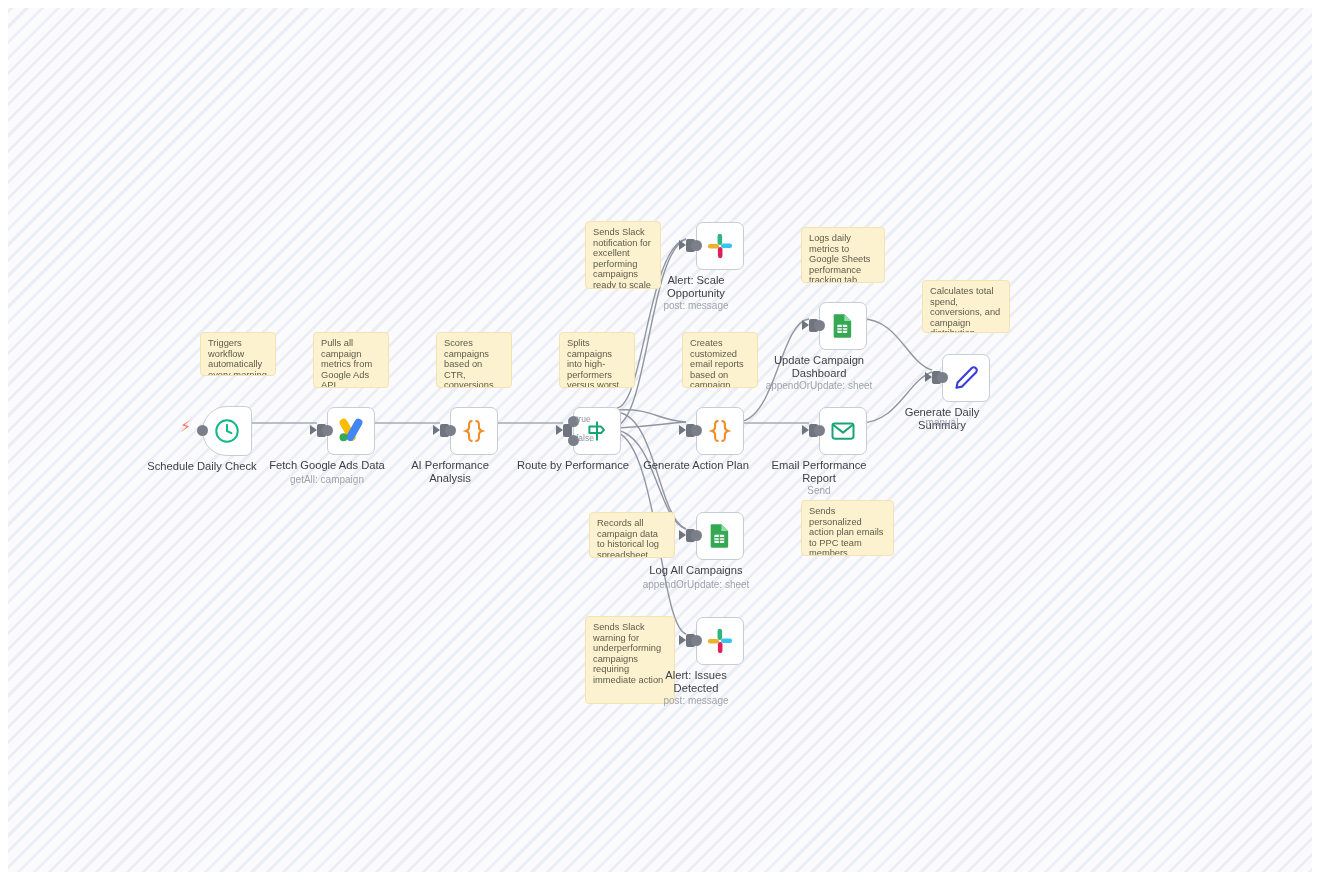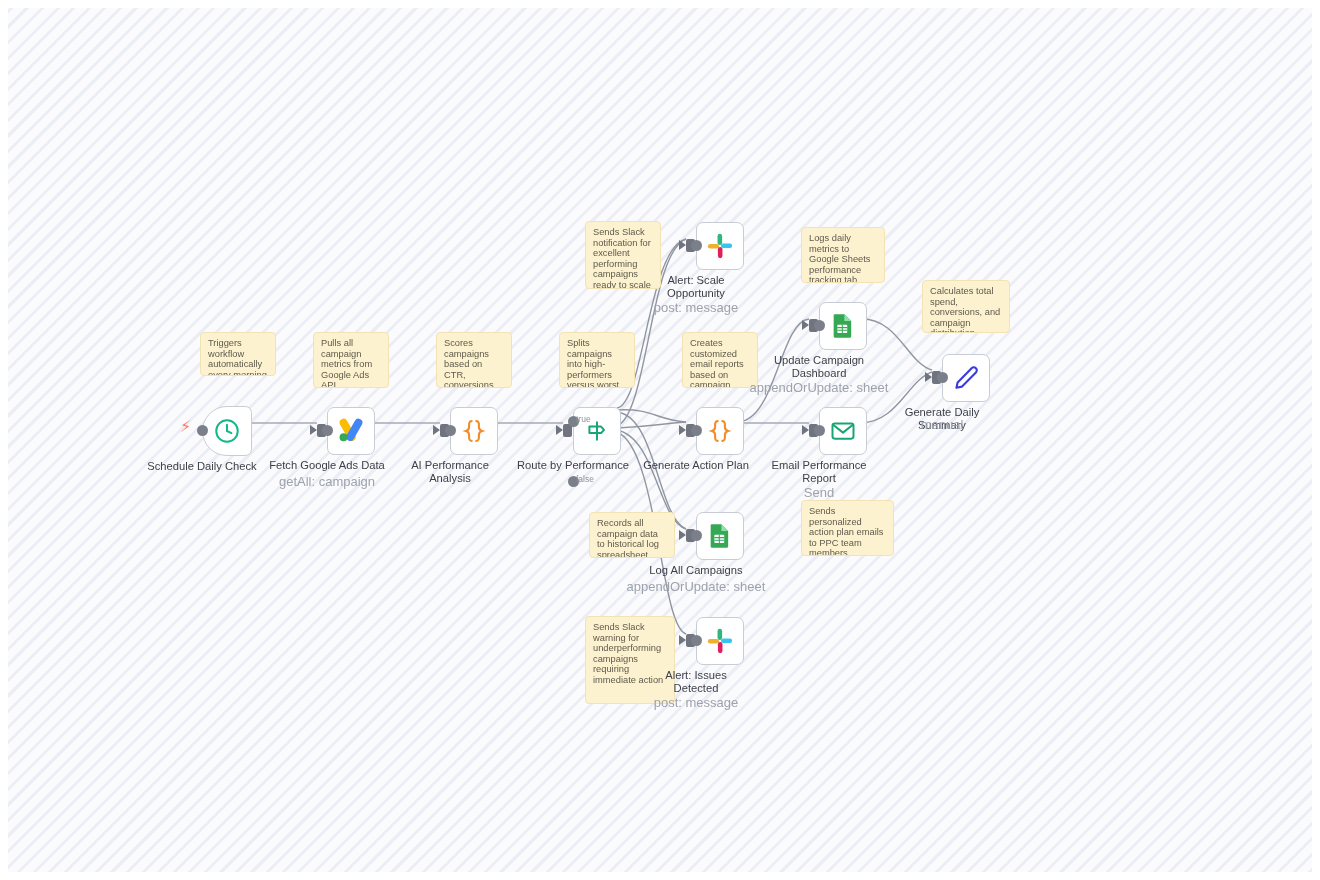--- a/index.html
+++ b/index.html
@@ -42,21 +42,21 @@
     white-space:nowrap;
     font-size:11.2px;color:#3c3f46;
     text-align:center;line-height:12.5px;
   }
   .title.wrap{white-space:normal;width:100px;}
   .node.trigger .title{top:54px;}
   .subtitle{
     position:absolute;
     left:50%;transform:translateX(-50%);
     white-space:nowrap;
-    font-size:13px;color:#9da2ad;text-align:center;
+    font-size:10px;color:#9da2ad;text-align:center;
   }
 
   
   .port-in{
     position:absolute;width:9px;height:13px;
     background:#6f747f;border-radius:2px;
     left:-10px;top:17px;
   }
   .port-in:after{
     content:"";position:absolute;left:-7px;top:1px;
@@ -64,21 +64,21 @@
     border-bottom:5px solid transparent;
     border-left:7px solid #6f747f;
   }
   .port-out{
     position:absolute;width:11px;height:11px;
     border-radius:50%;background:#7a7f8a;
     right:-6px;top:18px;
   }
   .node.trigger .port-out{right:-6px;top:19px;}
   .port-out.p-true{top:9px;}
-  .port-out.p-false{top:28px;margin-top:41px;}
+  .port-out.p-false{top:28px;}
   .port-label{
     position:absolute;font-size:8.5px;color:#8d929d;
     left:8px;top:-2px;white-space:nowrap;
   }
   .bolt{
     position:absolute;left:-22px;top:13px;
     font-size:16px;color:#ff7a62;line-height:16px;
   }
 
   

